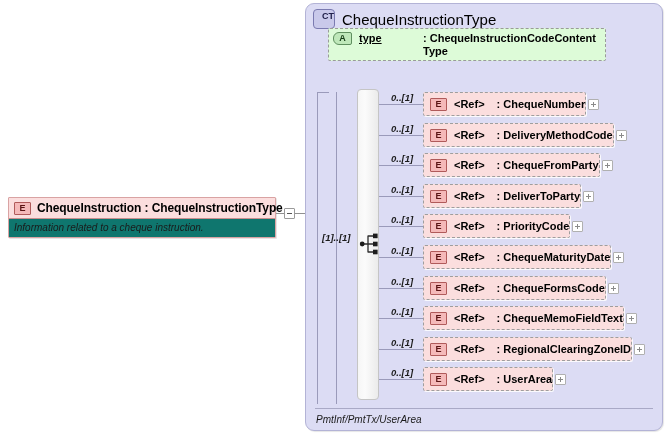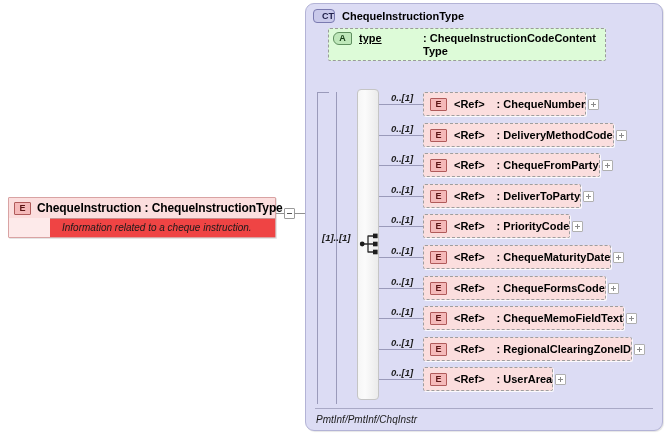--- a/index.html
+++ b/index.html
@@ -37,23 +37,22 @@
     box-shadow: 1px 1px 0 rgba(0,0,0,0.10);
   }
   .root-head {
     display: flex;
     align-items: center;
     padding: 3px 4px 3px 5px;
     background: #fbdede;
   }
   .root-body {
     border-top: 1px solid #c98f8f;
-    background: #ef4444;
-    padding: 3px 5px 4px 12px;
-    margin-left: 41px;
+    background: #0f766e;
+    padding: 3px 5px 4px 5px;
   }
   .root-title {
     font-size: 12px;
     font-weight: bold;
     letter-spacing: -0.1px;
     white-space: nowrap;
     margin-left: 6px;
   }
   .doc-text {
     font-style: italic;
@@ -90,21 +89,21 @@
     font-weight: bold;
     line-height: 11px;
     text-align: center;
     flex: 0 0 auto;
     border-radius: 6px 2px 2px 6px;
   }
 
   
   .badge-ct {
     width: 22px;
-    height: 14px;
+    height: 20px;
     box-sizing: border-box;
     border: 1px solid #7a7ab0;
     background: #c9c9ea;
     color: #20204a;
     font-size: 9px;
     font-weight: bold;
     line-height: 12px;
     text-align: right;
     border-radius: 4px;
     flex: 0 0 auto;
@@ -150,22 +149,22 @@
   }
   .ct-header {
     position: absolute;
     left: 7px;
     top: 5px;
     display: flex;
     align-items: center;
     gap: 7px;
   }
   .ct-title {
-    font-size: 11px;
-    font-weight: bold;
+    font-size: 15px;
+    font-weight: normal;
     color: #000000;
     white-space: nowrap;
   }
 
   
   .attr-box {
     position: absolute;
     left: 22px;
     top: 24px;
     width: 278px;
@@ -338,21 +337,21 @@
         <span class="attr-name">type</span>
         <span class="attr-type">: ChequeInstructionCodeContentType</span>
       </div>
     </div>
 
     <div class="conn" style="left:11px; top:88px; width:1px; height:312px;"></div>
     <div class="conn" style="left:11px; top:88px; width:12px; height:1px;"></div>
     <div class="conn" style="left:30px; top:88px; width:1px; height:312px;"></div>
 
     <div class="ct-footer-line"></div>
-    <div class="ct-footer">PmtInf/PmtInf/ChqInstr</div>
+    <div class="ct-footer">PmtInf/PmtTx/UserArea</div>
   </div>
 
   <div class="seq-bar"></div>
 
   <div class="card-label" style="left:322px; top:232px;">[1]..[1]</div>
 
   <div class="seq-icon">
     <svg width="24" height="24" viewBox="0 0 24 24">
       <path d="M4.5,12 L9,12 M9,3.5 L9,20.5 M9,4 L14,4 M9,12 L14,12 M9,20 L14,20" stroke="#2b2b2b" stroke-width="1.3" fill="none"></path>
       <circle cx="3.2" cy="12" r="2.4" fill="#1c1c1c"></circle>

